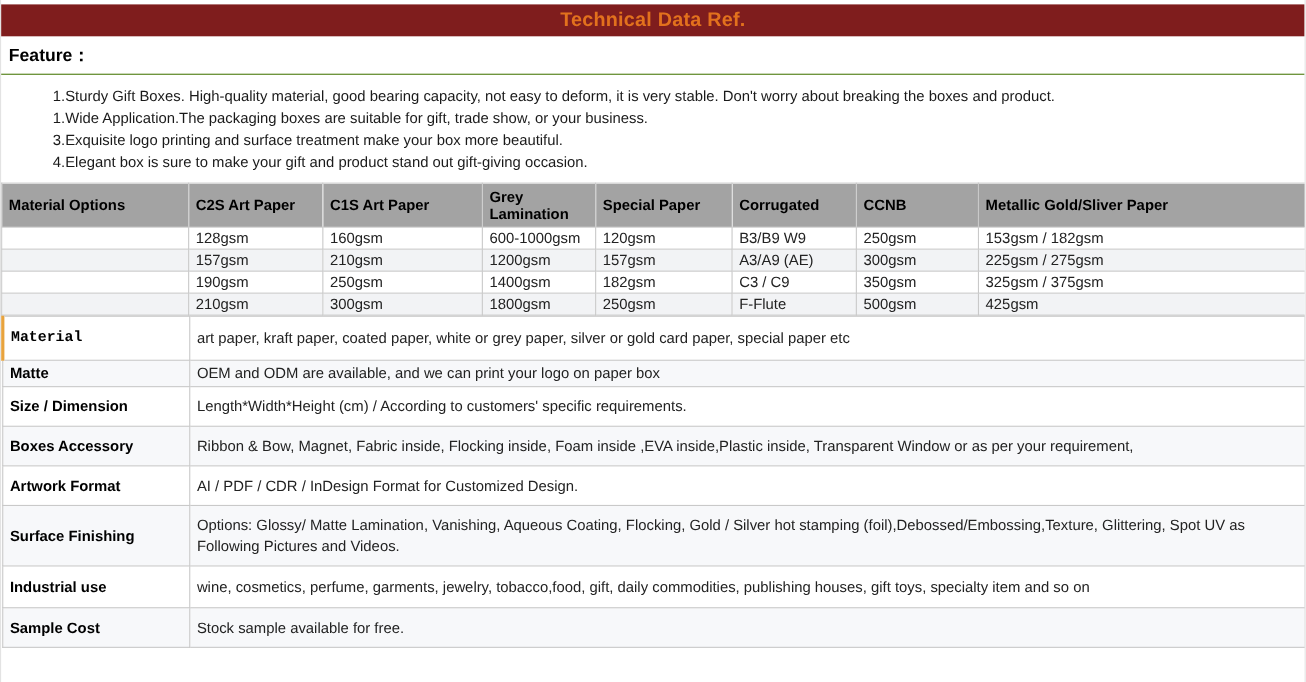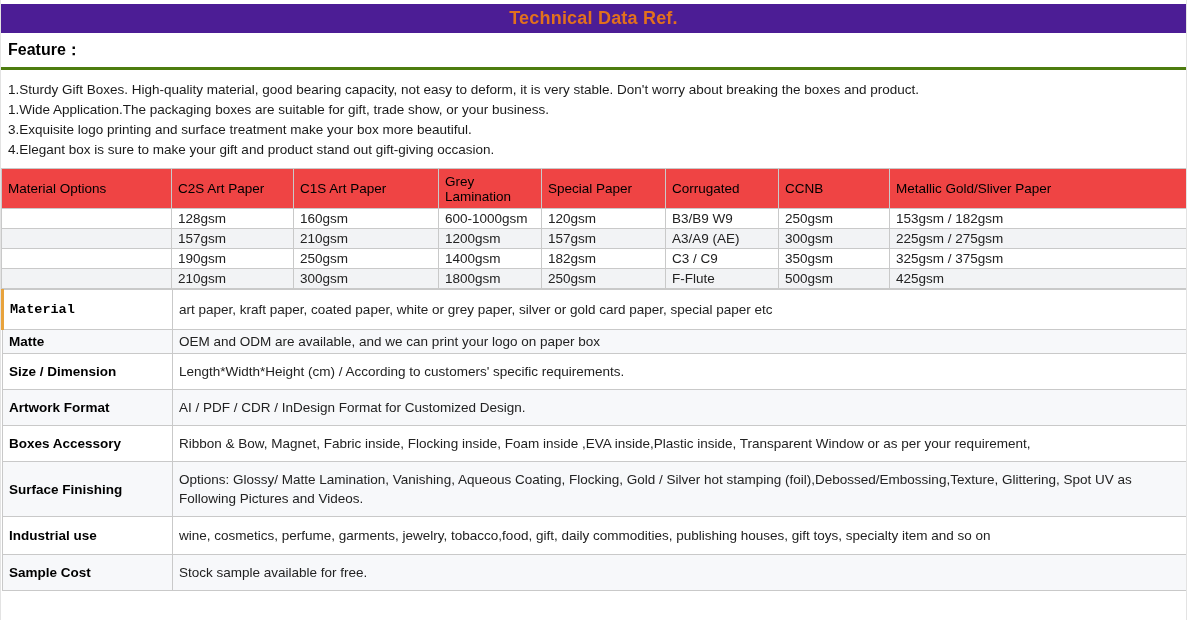--- a/index.html
+++ b/index.html
@@ -9,62 +9,62 @@
     height: 620px;
     font-family: "Liberation Sans", "DejaVu Sans", sans-serif;
     color: #222;
     overflow: hidden;
     border-left: 1px solid #e3e3e3;
     border-right: 1px solid #e3e3e3;
   }
   .banner {
     margin-top: 4px;
     height: 29px;
-    background: #4c1d95;
+    background: #7f1d1d;
     display: flex;
     align-items: center;
     justify-content: center;
   }
   .banner-title {
     color: #E2711D;
     font-weight: bold;
     font-size: 18px;
     letter-spacing: 0.2px;
   }
   .feature-heading {
     padding: 7px 7px 6px 7px;
     font-size: 16px;
     font-weight: bold;
     color: #000;
-    border-bottom: 3px solid #4d7c0f;
+    border-bottom: 1px solid #4d7c0f;
   }
   .feature-list {
     padding: 10px 7px 6px 7px;
     font-size: 13.5px;
     color: #1a1a1a;
   }
-  .feature-line { line-height: 20px; white-space: nowrap; }
+  .feature-line { line-height: 20px; white-space: nowrap; margin-left: 40px; }
 
   table {
     border-collapse: collapse;
     width: 1186px;
     table-layout: fixed;
     font-size: 13.5px;
   }
   th, td {
     border: 1px solid #c9c9c9;
     padding: 2px 6px;
     text-align: left;
     vertical-align: middle;
     overflow: hidden;
   }
   .materials-table { margin-top: 2px; }
   .materials-table th {
-    background: #ef4444;
-    font-weight: normal;
+    background: #a3a3a3;
+    font-weight: bold;
     font-size: 13.5px;
     height: 40px;
     color: #000;
   }
   .materials-table td { height: 20px; padding: 1px 6px; }
   .materials-table tbody tr:nth-child(even) { background: #f2f3f5; }
 
   .details-table td { line-height: 19px; }
   .details-table td.lbl {
     font-weight: bold;
@@ -177,28 +177,28 @@
       </tr>
       <tr>
         <td class="lbl">Matte</td>
         <td class="val">OEM and ODM are available, and we can print your logo on paper box</td>
       </tr>
       <tr>
         <td class="lbl">Size / Dimension</td>
         <td class="val">Length*Width*Height (cm) / According to customers' specific requirements.</td>
       </tr>
       <tr>
+        <td class="lbl">Boxes Accessory</td>
+        <td class="val">Ribbon &amp; Bow, Magnet, Fabric inside, Flocking inside, Foam inside ,EVA inside,Plastic inside, Transparent Window or as per your requirement,</td>
+      </tr>
+      <tr>
         <td class="lbl">Artwork Format</td>
         <td class="val">AI / PDF / CDR / InDesign Format for Customized Design.</td>
       </tr>
       <tr>
-        <td class="lbl">Boxes Accessory</td>
-        <td class="val">Ribbon &amp; Bow, Magnet, Fabric inside, Flocking inside, Foam inside ,EVA inside,Plastic inside, Transparent Window or as per your requirement,</td>
-      </tr>
-      <tr>
         <td class="lbl">Surface Finishing</td>
         <td class="val">Options: Glossy/ Matte Lamination, Vanishing, Aqueous Coating, Flocking, Gold / Silver hot stamping (foil),Debossed/Embossing,Texture, Glittering, Spot UV as Following Pictures and Videos.</td>
       </tr>
       <tr>
         <td class="lbl">Industrial use</td>
         <td class="val">wine, cosmetics, perfume, garments, jewelry, tobacco,food, gift, daily commodities, publishing houses, gift toys, specialty item and so on</td>
       </tr>
       <tr>
         <td class="lbl">Sample Cost</td>
         <td class="val">Stock sample available for free.</td>

